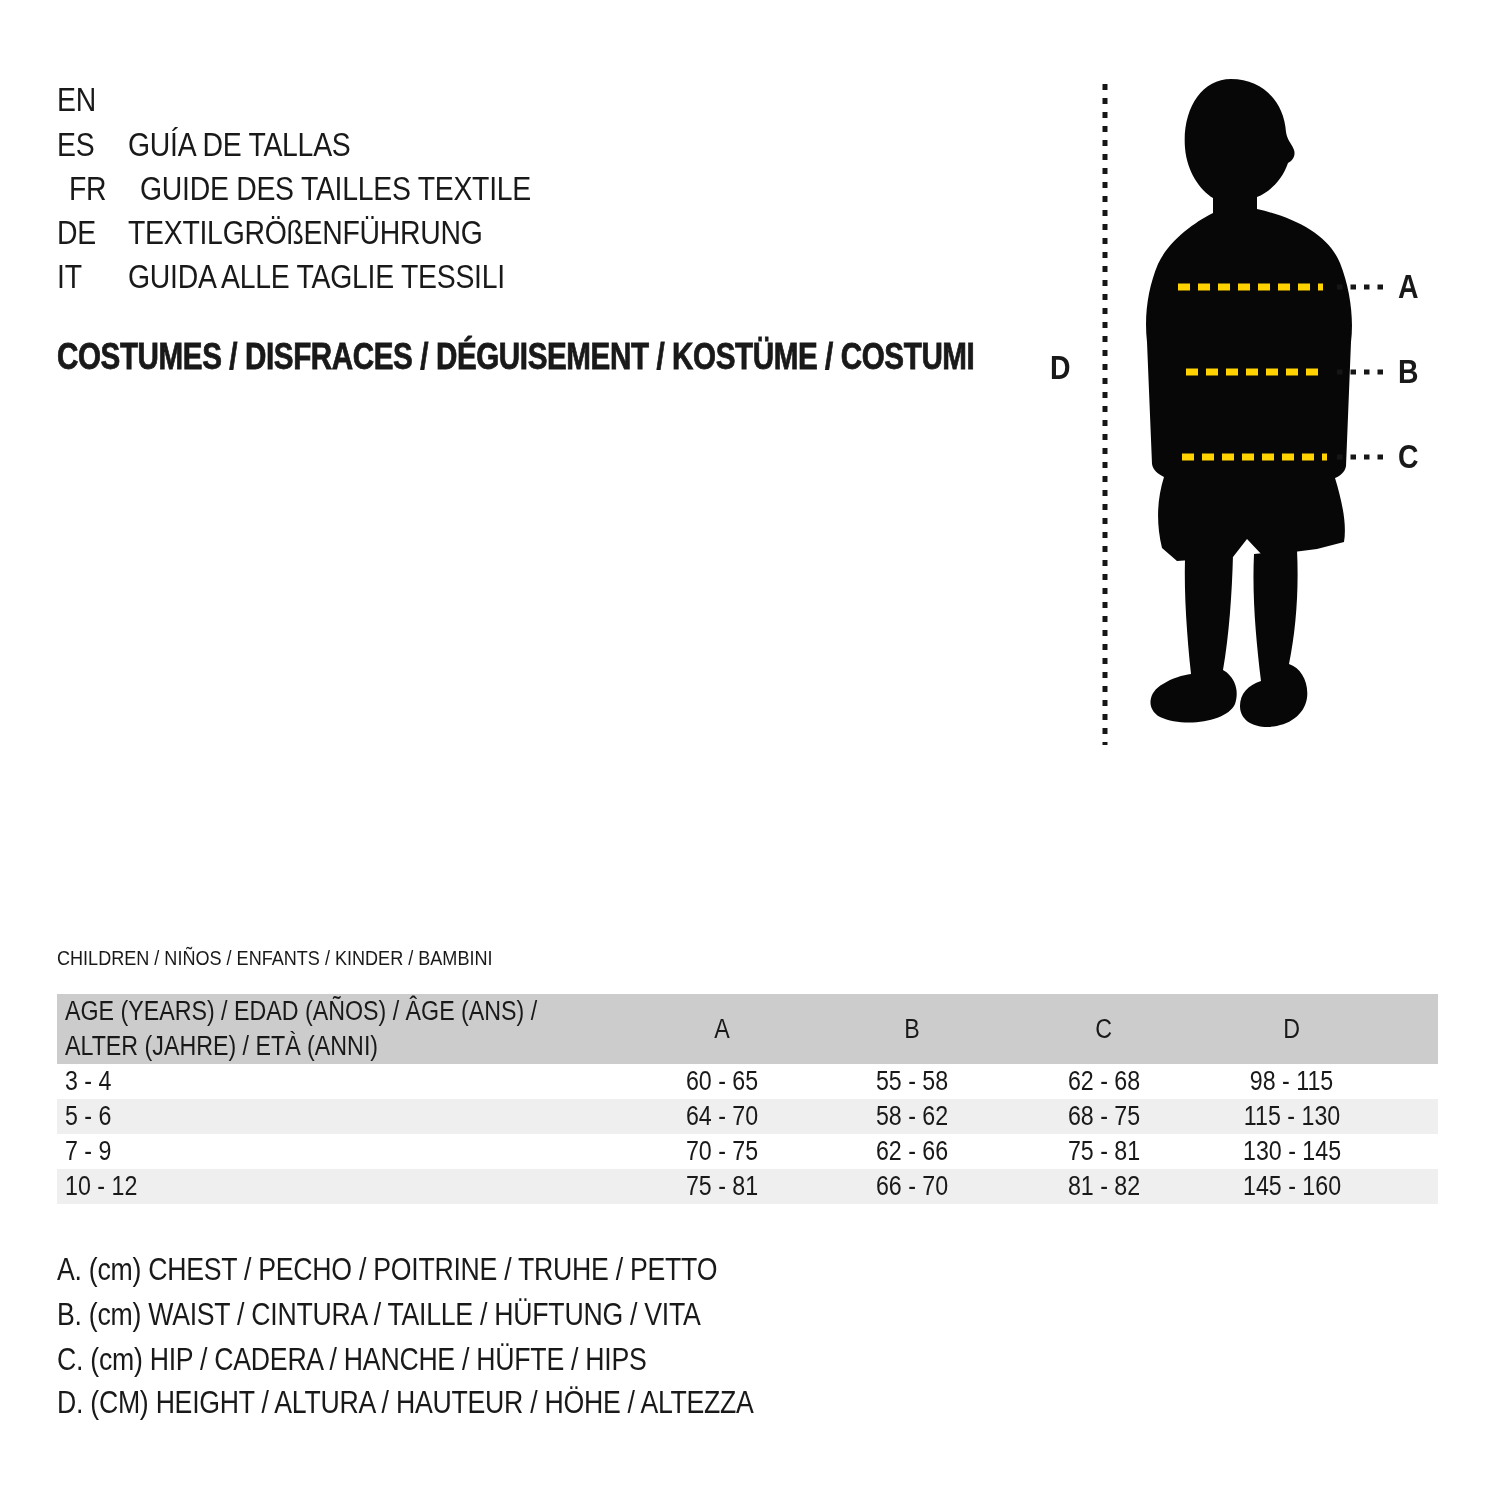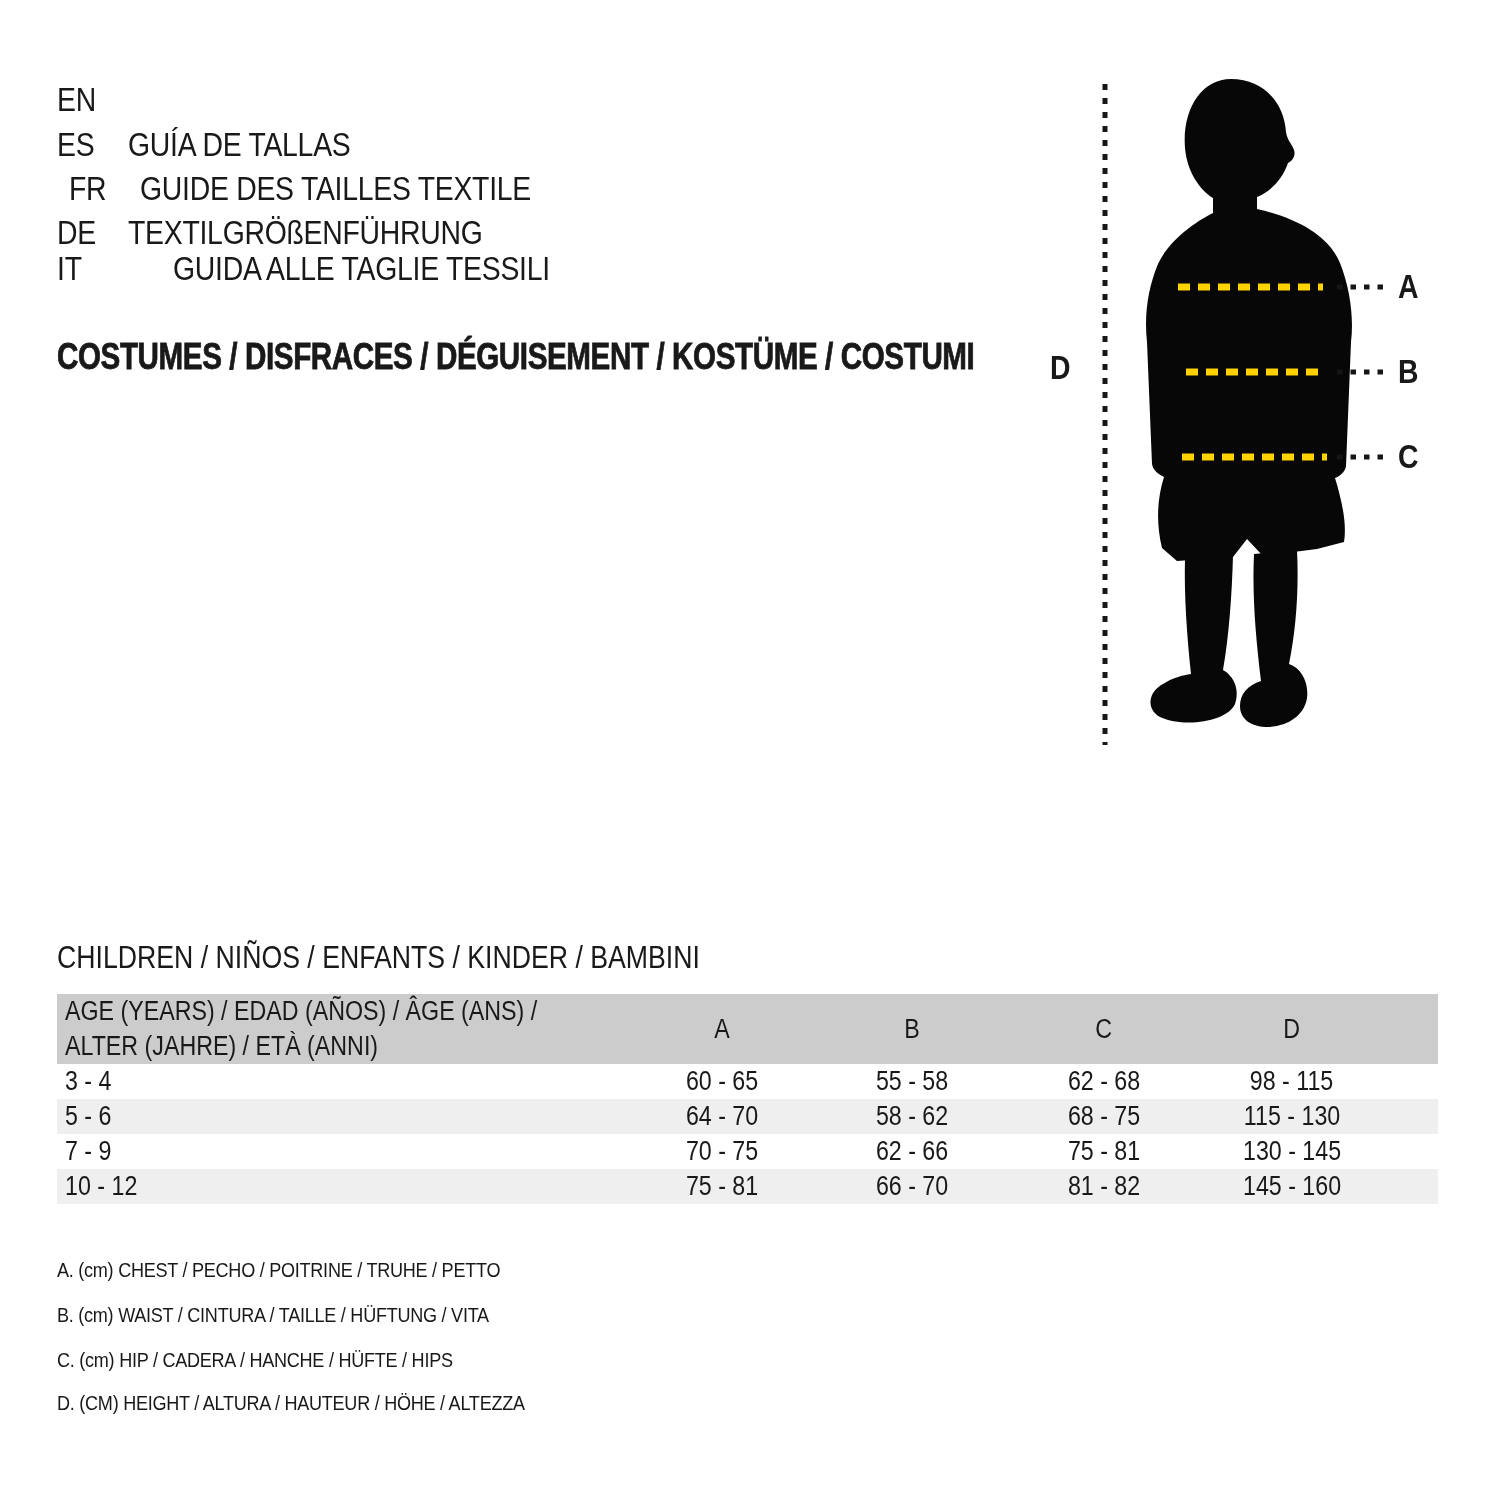--- a/index.html
+++ b/index.html
@@ -14,32 +14,32 @@
             font-size:33px;letter-spacing:-.3px;}
   .lang-code{flex:0 0 71px;width:71px;}
   
   .heading{position:absolute;left:57px;top:336px;margin:0;font-size:37px;font-weight:700;
            letter-spacing:-.5px;-webkit-text-stroke:.8px #191919;}
   
   .fig{position:absolute;left:0;top:0;margin:0;}
   .fig svg{position:absolute;left:1030px;top:50px;width:430px;height:720px;}
   .figlabel{position:absolute;font-size:33px;font-weight:700;line-height:44px;height:44px;}
   
-  .table-title{position:absolute;left:57px;top:936px;font-size:31px;height:44px;line-height:44px;}
+  .table-title{position:absolute;left:57px;top:936px;font-size:21px;height:44px;line-height:44px;}
   .stable{position:absolute;left:57px;top:994px;width:1381px;}
   .t-header{position:relative;height:70px;font-size:27px;}
   .t-header .age-label{position:absolute;left:8px;top:0;height:100%;display:flex;
                        flex-direction:column;justify-content:space-between;line-height:35px;}
   .cellc{position:absolute;top:0;height:100%;width:0;display:flex;align-items:center;
          justify-content:center;font-size:27px;}
   .t-row{position:relative;height:35px;font-size:27px;}
   .t-row .age{position:absolute;left:8px;top:0;height:100%;display:flex;align-items:center;}
   
   .legend-row{position:absolute;left:57px;height:44px;display:flex;align-items:center;
-              font-size:21px;letter-spacing:-.3px;}
+              font-size:31px;letter-spacing:-.3px;}
 </style>
 </head>
 <body>
 
 <div class="page">
 
   <section id="langs">
       <div class="lang-row" style="top: 78px;">
         <span class="lang-code"><span class="cx">EN</span></span>
       </div>
@@ -48,21 +48,21 @@
         <span><span class="cx">GUÍA DE TALLAS</span></span>
       </div>
       <div class="lang-row" style="top: 167px; margin-left: 12px;">
         <span class="lang-code"><span class="cx">FR</span></span>
         <span><span class="cx">GUIDE DES TAILLES TEXTILE</span></span>
       </div>
       <div class="lang-row" style="top: 211px;">
         <span class="lang-code"><span class="cx">DE</span></span>
         <span><span class="cx">TEXTILGRÖßENFÜHRUNG</span></span>
       </div>
-      <div class="lang-row" style="top: 247px; gap: 45px;">
+      <div class="lang-row" style="top: 255px;">
         <span class="lang-code"><span class="cx">IT</span></span>
         <span><span class="cx">GUIDA ALLE TAGLIE TESSILI</span></span>
       </div>
     </section>
 
   <h1 class="heading">
     <span class="cxh">COSTUMES / DISFRACES / DÉGUISEMENT / KOSTÜME / COSTUMI</span>
   </h1>
 
   <figure class="fig">

